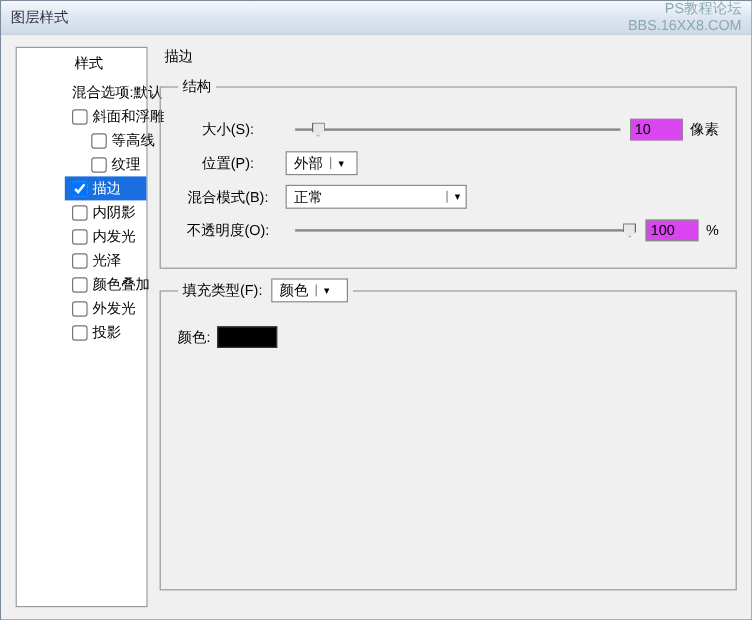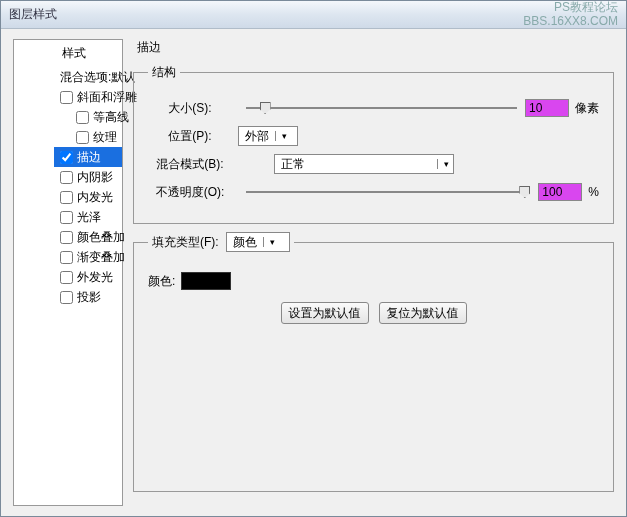--- a/index.html
+++ b/index.html
@@ -83,24 +83,20 @@
           <div class="side-item">
             <input type="checkbox" style="">
             <span>光泽</span>
           </div>
           <div class="side-item">
             <input type="checkbox" style="">
             <span>颜色叠加</span>
           </div>
           <div class="side-item">
             <input type="checkbox" style="">
-            <span>渐变叠加</span>
-          </div>
-          <div class="side-item">
-            <input type="checkbox" style="">
             <span>外发光</span>
           </div>
           <div class="side-item">
             <input type="checkbox" style="">
             <span>投影</span>
           </div>
         </div>
     </div>
 
     <div class="main">
@@ -120,21 +116,21 @@
         <div class="row">
           <div class="row-label">位置(P):</div>
           <div class="dropdown" style="width:60px;">
             <span>外部</span>
               <span class="arrow">▾</span>
           </div>
         </div>
 
         <div class="row">
           <div class="row-label">混合模式(B):</div>
-          <div class="dropdown" style="width:180px;margin-left:36px;">
+          <div class="dropdown" style="width:151px;">
             <span style="flex:1">正常</span>
               <span class="arrow">▾</span>
           </div>
         </div>
 
         <div class="row">
           <div class="row-label">不透明度(O):</div>
           <div class="slider-track">
               <div class="slider-thumb" style="left:calc(100% - 11px)"></div>
             </div>
@@ -148,22 +144,18 @@
           <span>填充类型(F):</span>
           <span class="dropdown" style="width:64px; margin-left:4px;">
             <span>颜色</span>
               <span class="arrow">▾</span>
           </span>
         </legend>
         <div class="fill-color-row">
           <span>颜色:</span>
           <span class="color-swatch" title="#000000"></span>
         </div>
-        <div class="btn-row">
-          <div class="btn">设置为默认值</div>
-          <div class="btn">复位为默认值</div>
-        </div>
       </fieldset>
     </div>
 
 
   </div>
 </div>
 
 </body></html>

